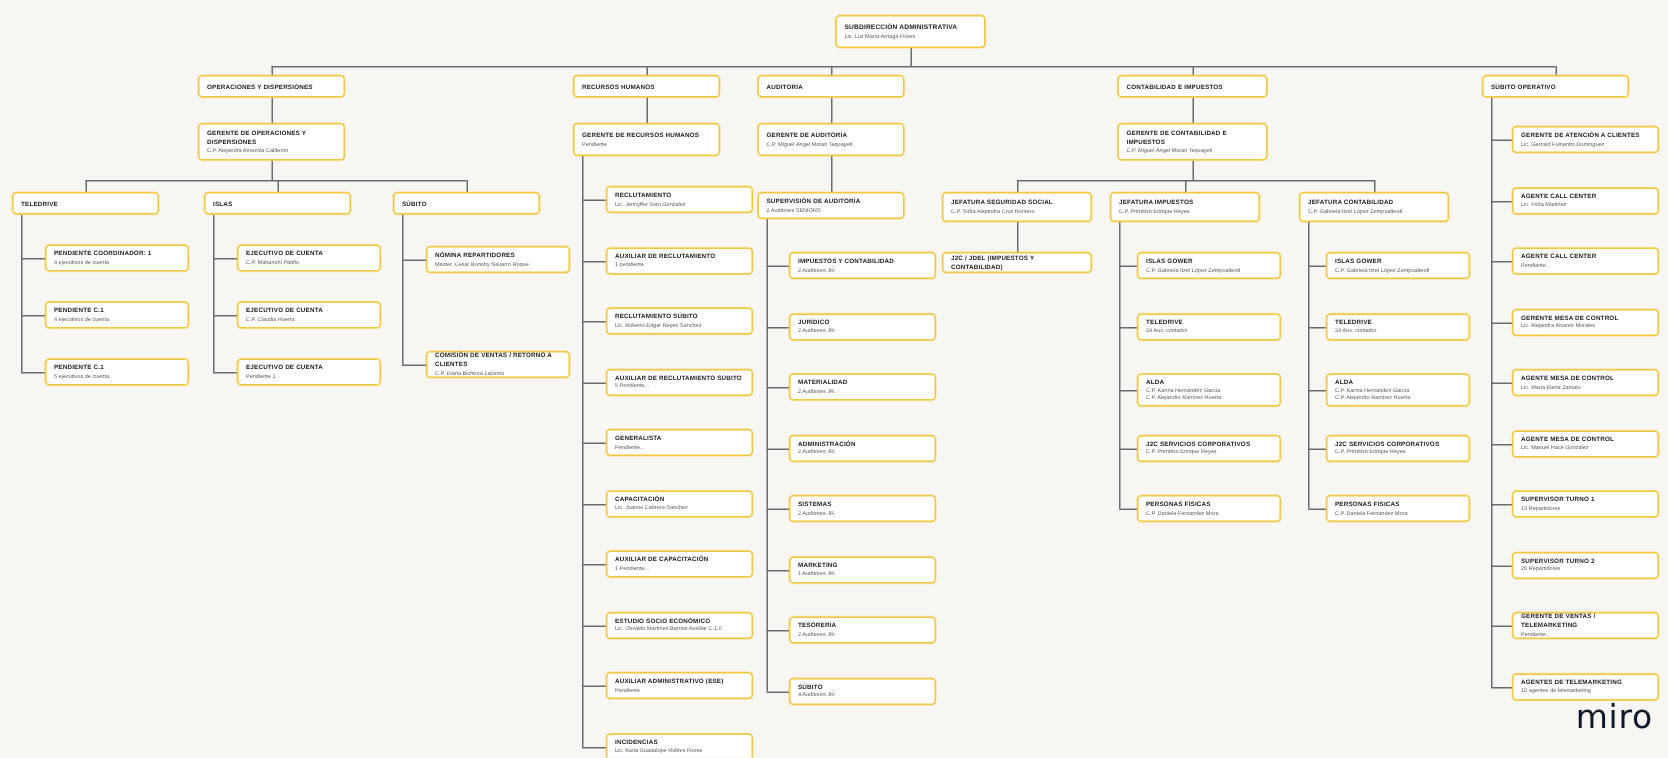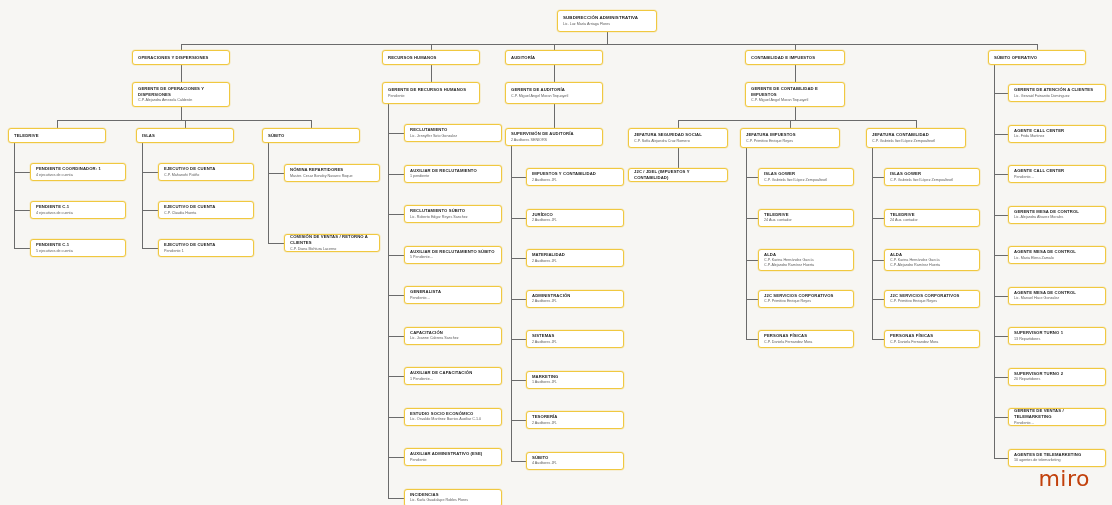--- a/index.html
+++ b/index.html
@@ -42,23 +42,23 @@
 
   .node.root .t { font-size: 4.4px; }
 
   
   .ln { position: absolute; background: #6b6b6b; z-index: 1; }
   .lnv { width: 0.7px; }
   .lnh { height: 0.7px; }
 
   .watermark {
     position: absolute;
-    right: 22px; bottom: 14px;
+    right: 10px; bottom: 14px;
     font-size: 22px;
-    color: #c2410c;
+    color: #0f172a;
     letter-spacing: 0.5px;
     font-family: "DejaVu Sans", sans-serif;
     z-index: 2;
     user-select: none;
   }
 </style>
 </head>
 <body>
 
 <div id="board">

